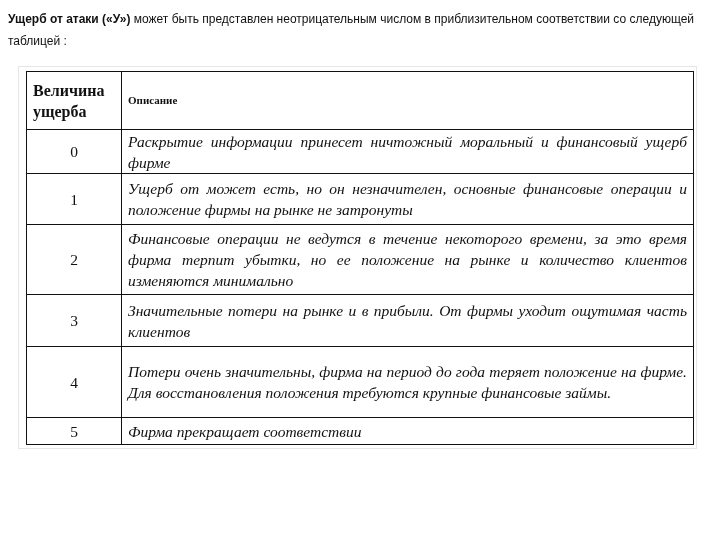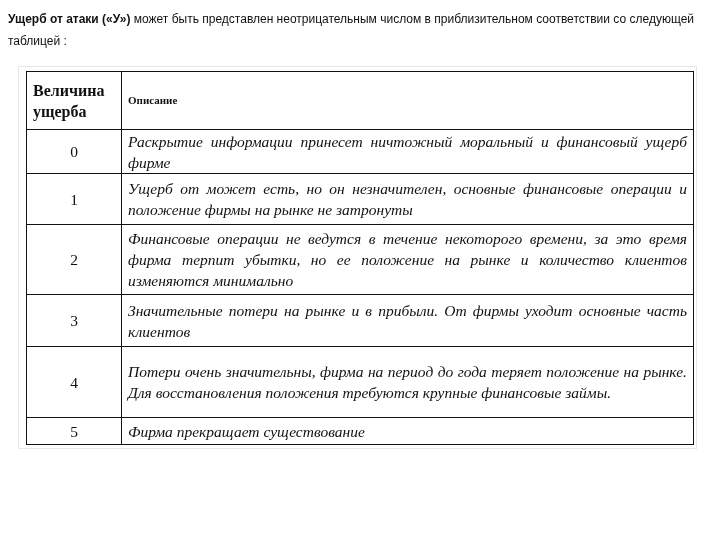--- a/index.html
+++ b/index.html
@@ -48,24 +48,24 @@
   <tr style="height:51px;">
     <td class="val">1</td>
     <td class="desc">Ущерб от может есть, но он незначителен, основные финансовые операции и положение фирмы на рынке не затронуты</td>
   </tr>
   <tr style="height:70px;">
     <td class="val">2</td>
     <td class="desc">Финансовые операции не ведутся в течение некоторого времени, за это время фирма терпит убытки, но ее положение на рынке и количество клиентов изменяются минимально</td>
   </tr>
   <tr style="height:52px;">
     <td class="val">3</td>
-    <td class="desc">Значительные потери на рынке и в прибыли. От фирмы уходит основные часть клиентов</td>
+    <td class="desc">Значительные потери на рынке и в прибыли. От фирмы уходит ощутимая часть клиентов</td>
   </tr>
   <tr style="height:71px;">
     <td class="val">4</td>
-    <td class="desc">Потери очень значительны, фирма на период до года теряет положение на рынке. Для восстановления положения требуются крупные финансовые займы.</td>
+    <td class="desc">Потери очень значительны, фирма на период до года теряет положение на фирме. Для восстановления положения требуются крупные финансовые займы.</td>
   </tr>
   <tr style="height:27px;">
     <td class="val">5</td>
-    <td class="desc">Фирма прекращает существование</td>
+    <td class="desc">Фирма прекращает соответствии</td>
   </tr>
 </tbody>
   </table>
 
 </body></html>

